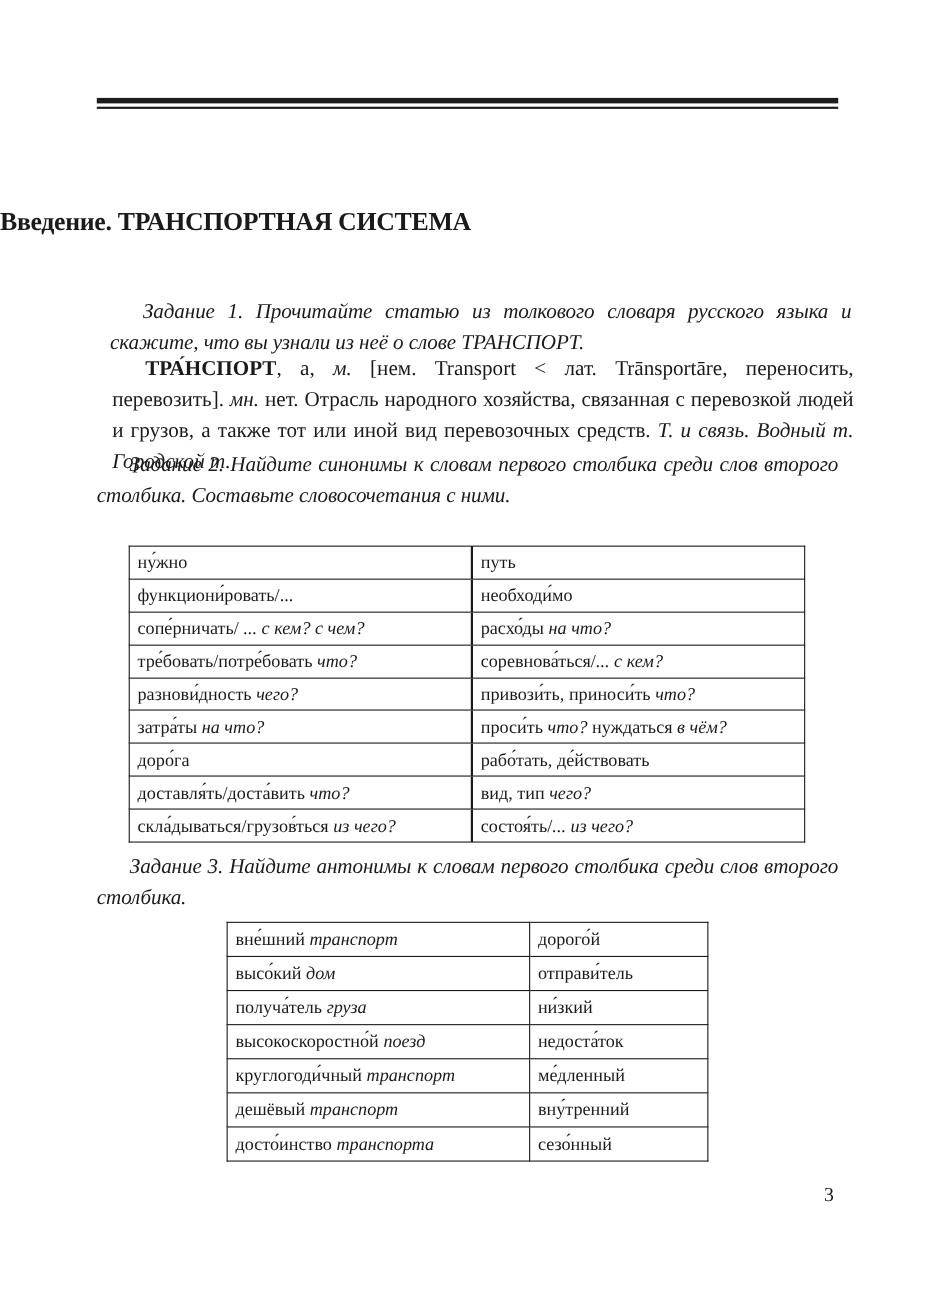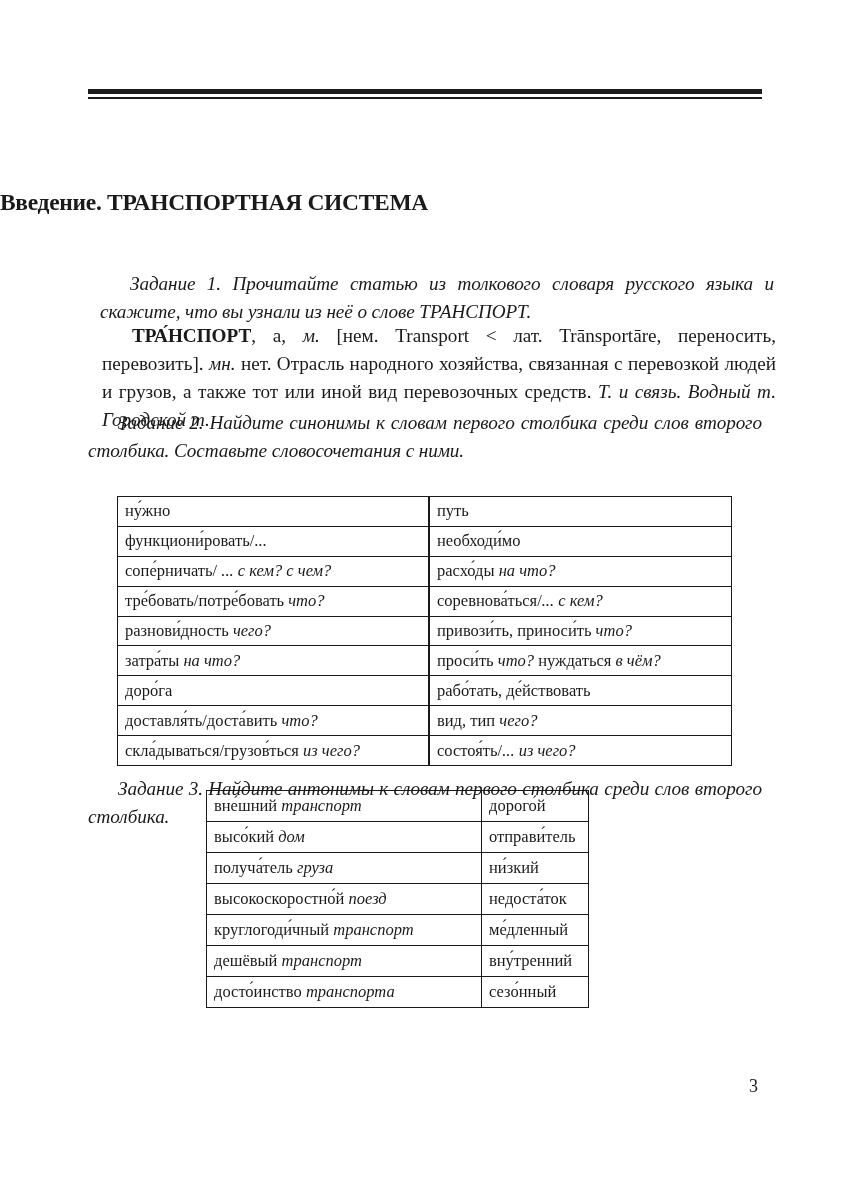--- a/index.html
+++ b/index.html
@@ -79,22 +79,22 @@
       top: 496px;
       width: 615px;
     }
     #syn-table td.c1 {
       width: 296px;
       border-right-width: 2px;
       margin-left: 16px;
     }
     #ant-table {
       left: 206px;
-      top: 790px;
-      width: 383px;
+      top: 838px;
+      width: 438px;
     }
     #ant-table td {
       height: 30px;
     }
     #ant-table td.c1 {
       width: 260px;
     }
     .page-number {
       position: absolute;
       left: 749px;

